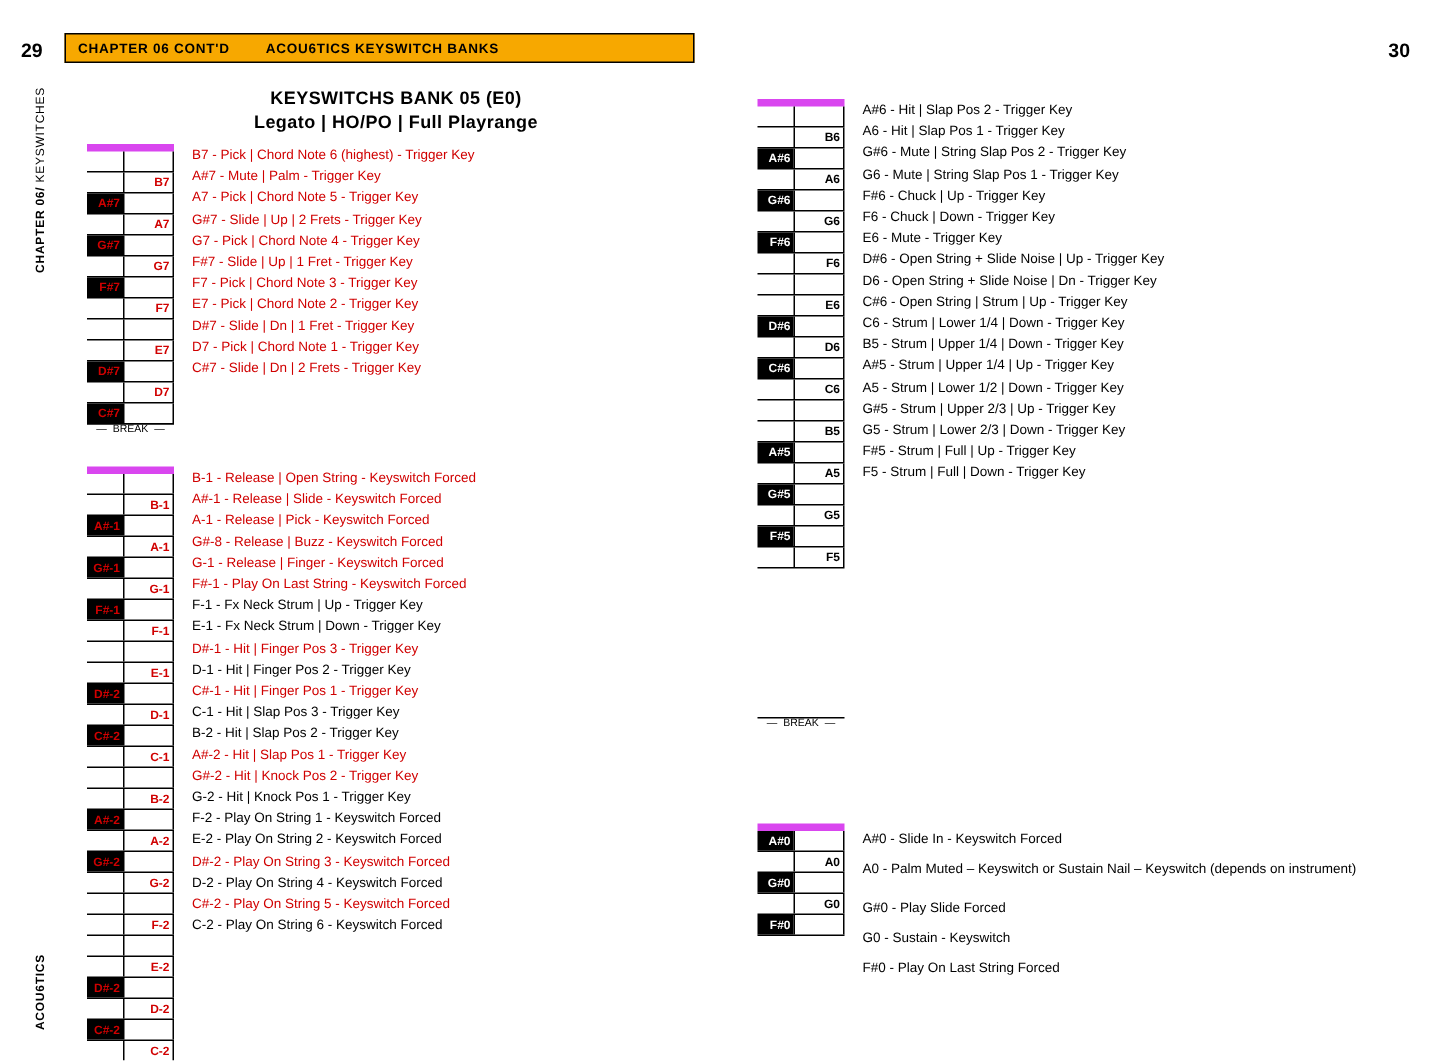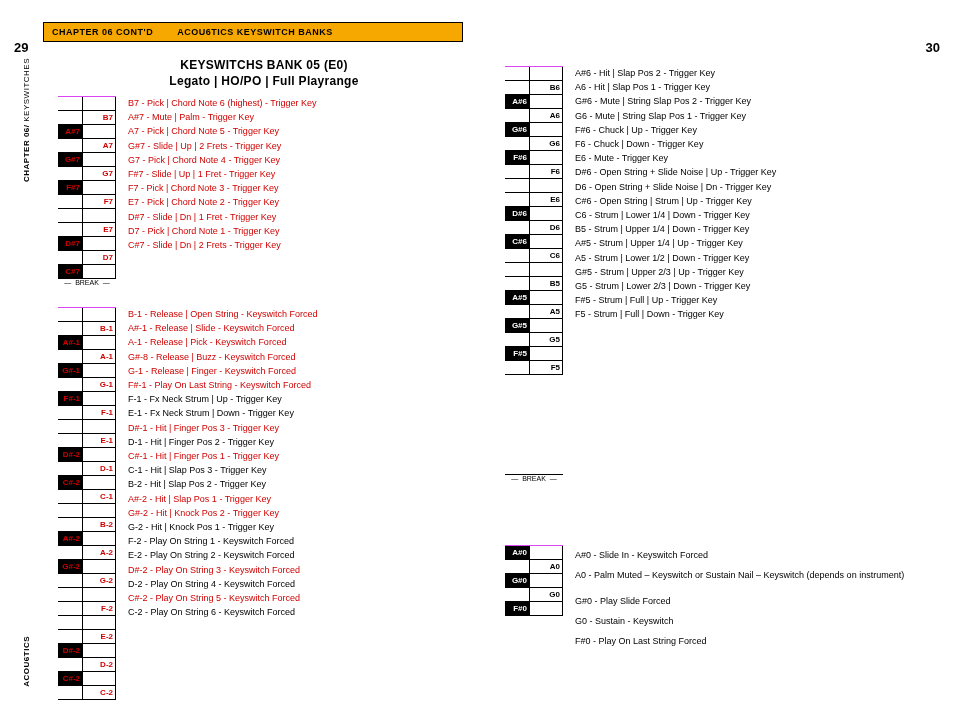--- a/index.html
+++ b/index.html
@@ -1,18 +1,18 @@
 <!DOCTYPE html>
 <html><head>
 <meta charset="utf-8">
 <style>
   * { margin: 0; padding: 0; box-sizing: border-box; }
   body { font-family: Arial, Helvetica, sans-serif; font-size: 9px; background: #fff; width: 954px; height: 707px; position: relative; color: #000; }
 
-  .page-num-left, .page-num-right { position: absolute; top: 40px; font-size: 13px; font-weight: 900; }
+  .page-num-left, .page-num-right { position: absolute; top: 26px; font-size: 13px; font-weight: 900; }
   .page-num-left { left: 14px; }
   .page-num-right { right: 14px; }
 
   .header-bar { position: absolute; left: 43px; top: 22px; width: 420px; height: 20px; background: #f7a800; border: 1px solid #000; display: flex; align-items: center; padding: 0 8px; font-weight: 900; font-size: 9px; letter-spacing: 0.5px; }
   .header-bar .gap { display:inline-block; width:24px; }
 
   .side-label { position: absolute; left: 22px; writing-mode: vertical-rl; transform: rotate(180deg); font-size: 8px; font-weight: 700; letter-spacing: 0.5px; }
   .side-top { top: 58px; }
   .side-top .thin { font-weight: 400; }
   .side-bottom { bottom: 20px; }
@@ -22,21 +22,21 @@
   .left-col { position: absolute; left: 58px; top: 96px; width: 420px; }
   .right-col { position: absolute; left: 505px; top: 66px; width: 430px; }
 
   .section { display: flex; align-items: flex-start; }
   .kb { width: 58px; flex-shrink: 0; margin-right: 12px; }
   .desc-list { flex: 1; line-height: 14.2px; }
   .desc-line { white-space: nowrap; }
   .red { color: #d00000; }
 
   .kb-row { height: 14px; display: flex; border-bottom: 1px solid #000; }
-  .kb-outer { border-top: 1px solid #d946ef; }
+  .kb-outer { border-top: 5px solid #d946ef; }
   .black-key { width: 24px; background: #000; color: #d00000; display: flex; align-items: center; justify-content: flex-end; font-size: 8px; padding-right: 2px; font-weight: 700; }
   .black-key.hidden-key { background: transparent; }
   .white-key { width: 34px; display: flex; align-items: center; justify-content: flex-end; font-size: 8px; padding-right: 2px; color: #d00000; font-weight: 700; border-left: 1px solid #000; border-right: 1px solid #000; }
 
   .break-label { font-size: 7px; text-align: center; width: 58px; border-top: 1px solid #000; position: relative; top:-1px; }
   .break-line { display:inline-block; margin: 0 2px 2px 2px; }
 
   .gap-vert { height: 18px; }
 </style>
 </head>

